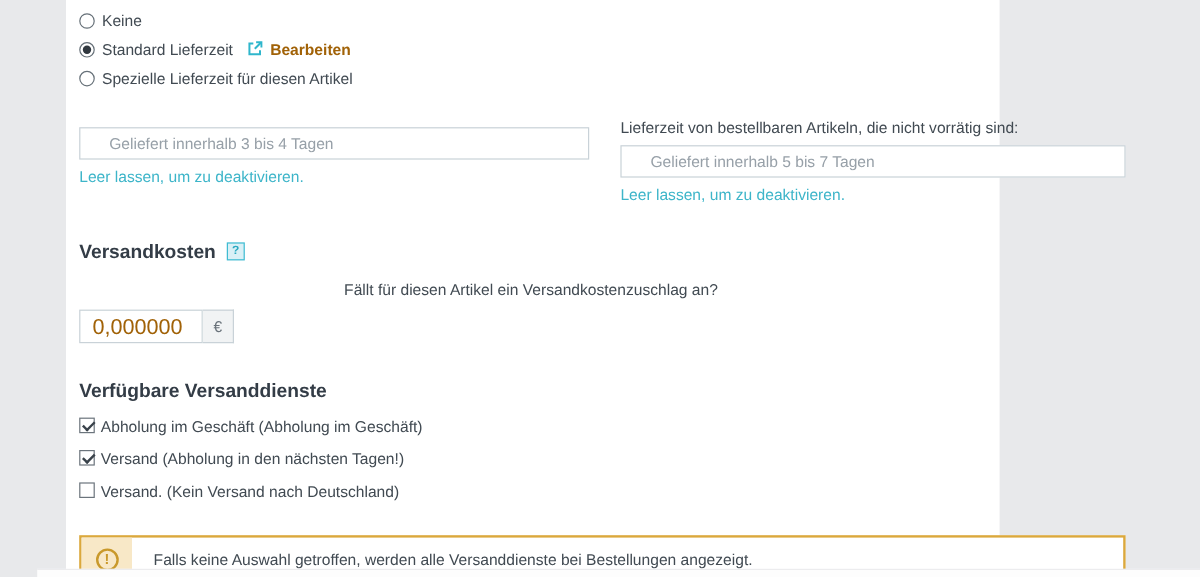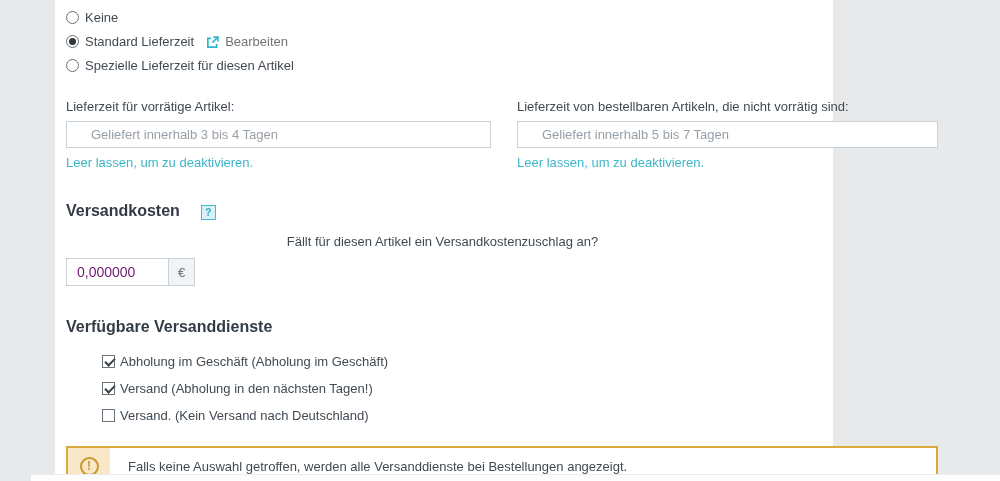--- a/index.html
+++ b/index.html
@@ -23,69 +23,69 @@
   .radio {
     width:13px; height:13px; border:1px solid #667078; border-radius:50%;
     background:#fff; display:inline-block; position:relative; flex:0 0 13px;
   }
   .radio.checked::after {
     content:""; position:absolute; left:2px; top:2px;
     width:7px; height:7px; border-radius:50%; background:#31383f;
   }
   .radio-label { margin-left:6px; }
   .edit-link {
-    display:inline-flex; align-items:flex-end; margin-left:12px;
-    color:#737373; font-weight:400; cursor:pointer; text-decoration:none;
+    display:inline-flex; align-items:flex-start; margin-left:12px;
+    color:#a16207; font-weight:700; cursor:pointer; text-decoration:none;
   }
   .edit-link svg { margin-right:6px; display:block; }
 
   
   .field-grid {
     display:grid; grid-template-columns:425px 421px; column-gap:26px;
     margin-top:22px;
   }
   .field-label { color:#414a52; }
   .text-input {
     margin-top:7px; width:100%; height:27px;
     border:1px solid #c9d2d8; background:#fff;
     padding:0 24px; font-family:inherit; font-size:13px; color:#97a0a8;
     outline:none; display:block;
   }
   .hint { margin-top:7px; color:#3db5c9; }
 
   
   .section-title {
     margin-top:32px; font-size:16px; font-weight:700; color:#333c46;
-    display:flex; align-items:flex-end;gap:12px;
+    display:flex; align-items:flex-start;
   }
   .help-icon {
     margin-left:9px; width:15px; height:15px;
     background:#d9f0f6; border:1px solid #3fbcd2; color:#2aa9c0;
     font-size:10px; font-weight:700; line-height:13px; text-align:center;
     cursor:pointer; flex:0 0 15px;
   }
 
   .question { margin-top:14px;text-align:center; }
 
   
   .money-group { margin-top:9px; display:flex; }
   .money-input {
     width:103px; height:28px; border:1px solid #c9d2d8; background:#fff;
-    padding:0 10px; font-family:inherit; font-size:14px; color:#701a75;
+    padding:0 10px; font-family:inherit; font-size:18px; color:#a16207;
     outline:none;
   }
   .money-addon {
     width:26px; height:28px; border:1px solid #c9d2d8; border-left:none;
     background:#f1f3f4; color:#6a737b; display:flex; align-items:center;
     justify-content:center; font-size:13px;
   }
 
   
   .checkbox-list { margin-top:12px; }
-  .check-row { display:flex; align-items:center; height:27px; cursor:pointer;margin-left:36px; }
+  .check-row { display:flex; height:27px; cursor:pointer; }
   .checkbox {
     width:13px; height:13px; border:1px solid #6b747c; background:#fff;
     display:inline-block; position:relative; flex:0 0 13px;
   }
   .checkbox.checked::after {
     content:""; position:absolute; left:2px; top:2px;
     width:8px; height:4px;
     border-left:2px solid #39424a; border-bottom:2px solid #39424a;
     transform:rotate(-45deg);
   }
@@ -141,21 +141,20 @@
       </label>
 
       <label class="radio-row">
         <span class="radio"></span>
         <span class="radio-label">Spezielle Lieferzeit für diesen Artikel</span>
       </label>
     </div>
 
     <div class="field-grid">
       <div>
-        <div class="field-label">Lieferzeit für vorrätige Artikel:</div>
         <input class="text-input" type="text" value="Geliefert innerhalb 3 bis 4 Tagen" style="">
         <div class="hint">Leer lassen, um zu deaktivieren.</div>
       </div>
       <div>
         <div class="field-label">Lieferzeit von bestellbaren Artikeln, die nicht vorrätig sind:</div>
         <input class="text-input" type="text" value="Geliefert innerhalb 5 bis 7 Tagen" style="">
         <div class="hint">Leer lassen, um zu deaktivieren.</div>
       </div>
     </div>
 

